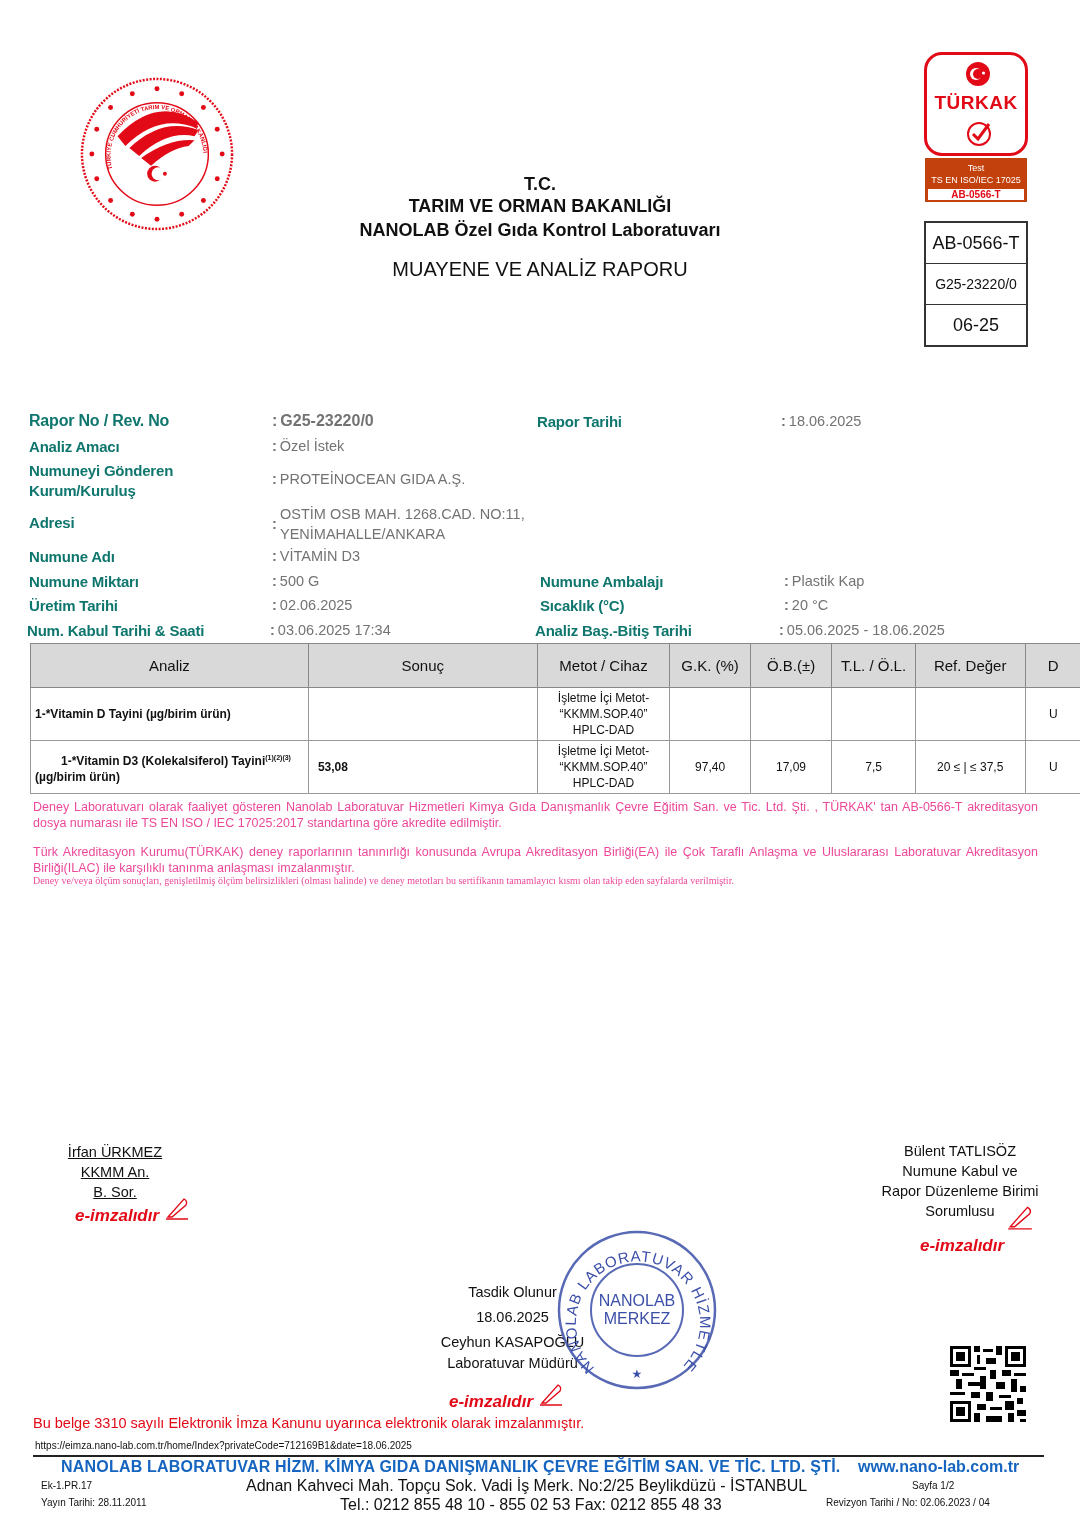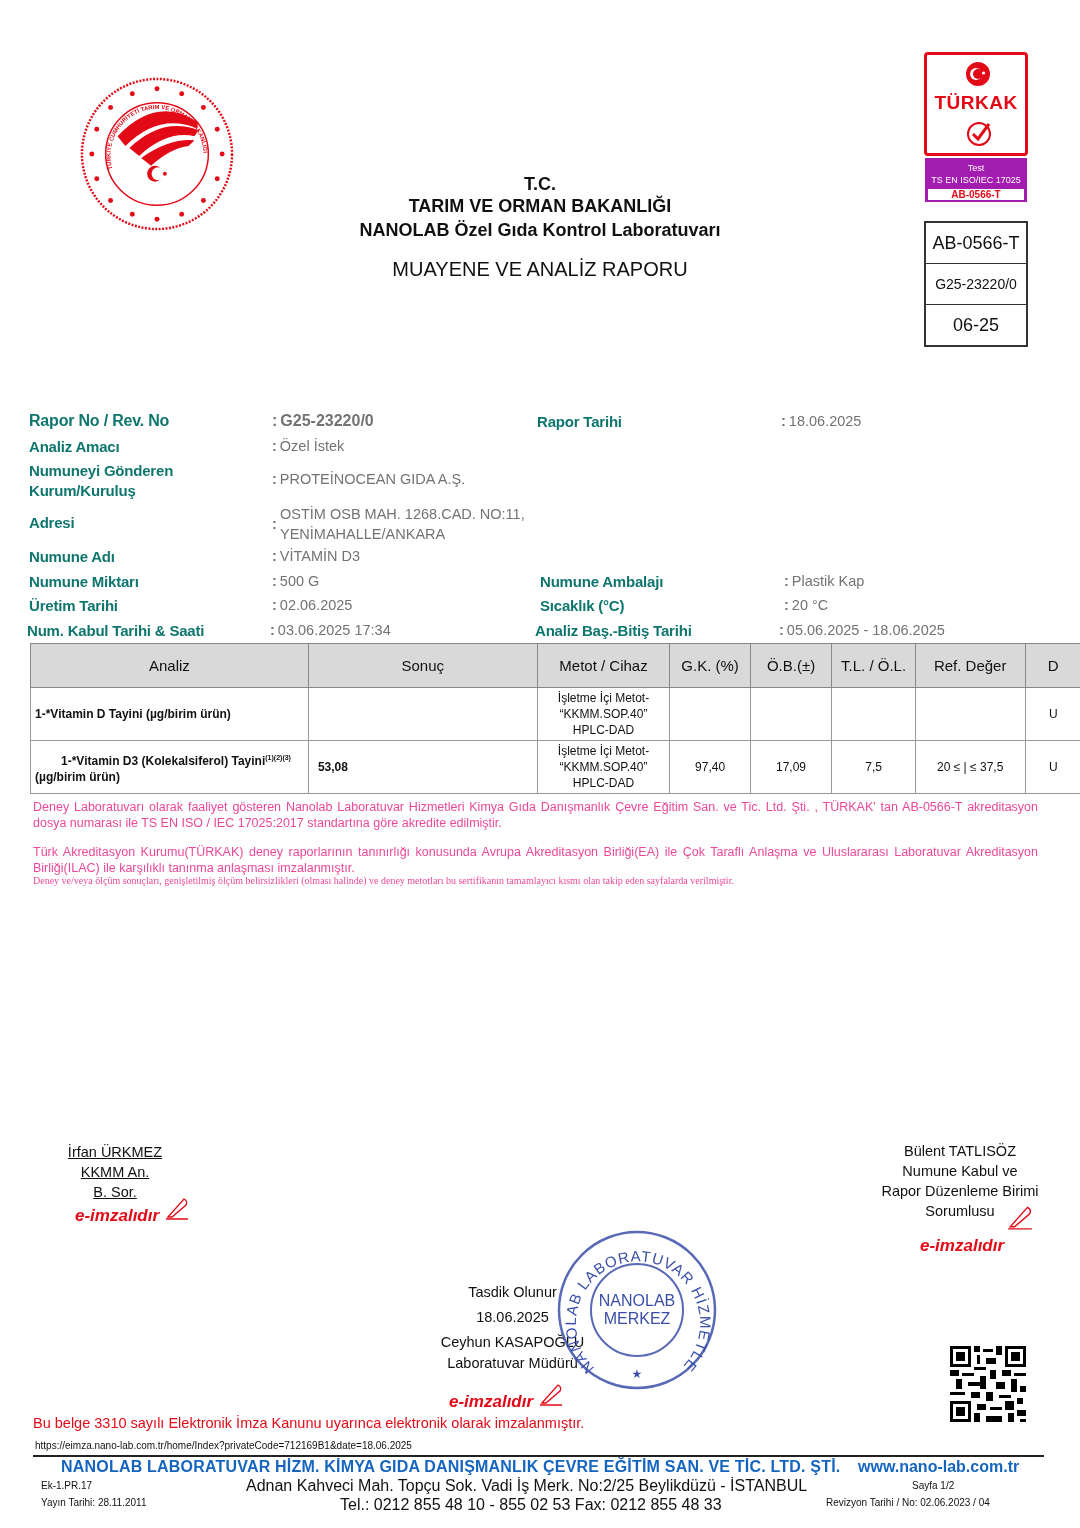--- a/index.html
+++ b/index.html
@@ -11,23 +11,23 @@
   #ministry-logo { left: 78px; top: 75px; width: 158px; height: 158px; }
 
   
   .hdr { position: absolute; left: 0; width: 1080px; text-align: center; font-weight: bold; color: #111; }
   #hdr-tc { top: 174px; font-size: 18px; }
   #hdr-ministry { top: 196px; font-size: 18px; }
   #hdr-lab { top: 220px; font-size: 18px; }
   #hdr-report { top: 258px; font-size: 20px; font-weight: normal; }
 
   
-  #turkak-logo { left: 924px; top: 52px; width: 104px; height: 104px; border: 3px solid #e30a17; border-radius: 4px; background:#fff; }
+  #turkak-logo { left: 924px; top: 52px; width: 104px; height: 104px; border: 3px solid #e30a17; border-radius: 18px; background:#fff; }
   #turkak-text { position:absolute; left:0; width:100%; top:37px; text-align:center; font-weight:bold; font-size:19px; color:#e30a17; letter-spacing:0.5px; }
-  #turkak-band { left: 925px; top: 158px; width: 102px; height: 44px; background: #a21caf; color: #fff; text-align: center; font-size: 9px; line-height: 12px; padding-top: 4px; }
+  #turkak-band { left: 925px; top: 158px; width: 102px; height: 44px; background: #c2410c; color: #fff; text-align: center; font-size: 9px; line-height: 12px; padding-top: 4px; }
   #turkak-code { position:absolute; left:3px; right:3px; bottom:2px; background:#fff; color:#e30a17; font-size:10px; line-height:11px; font-weight:bold; }
 
   #acc-box { left: 924px; top: 221px; width: 104px; height: 126px; border: 2px solid #333; }
   .acc-row { height: 41px; border-bottom: 1.5px solid #333; display: flex; align-items: center; justify-content: center; }
   .acc-row:last-child { border-bottom: none; }
   #acc-1 { font-size: 18px; }
   #acc-2 { font-size: 14px; }
   #acc-3 { font-size: 18px; }
 
   

